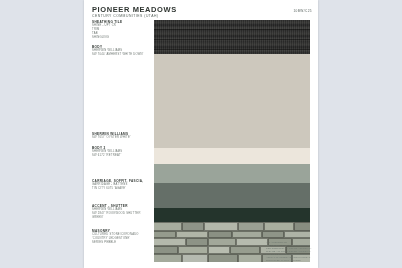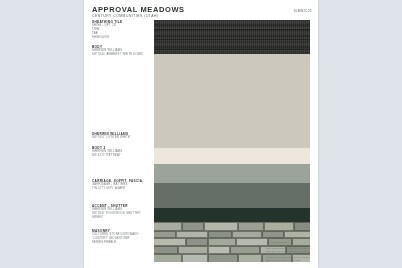--- a/index.html
+++ b/index.html
@@ -133,21 +133,21 @@
     line-height: 3px;
     letter-spacing: 0.15px;
     color: #6d766f;
   }
 </style>
 </head>
 <body>
 
 <div class="page">
 
-  <div class="title">APPROVAL MEADOWS</div>
+  <div class="title">PIONEER MEADOWS</div>
   <div class="subtitle">CENTURY COMMUNITIES (UTAH)</div>
   <div class="plan-code">10BW/C25</div>
 
   <div class="specs">
 
     <div class="spec-block" style="top:0px">
       <div class="spec-head">SHEATHING TILE</div>
       <div class="spec-line">SHINE - UPT CR</div>
       <div class="spec-line">TRIM</div>
       <div class="spec-line">TAB</div>

